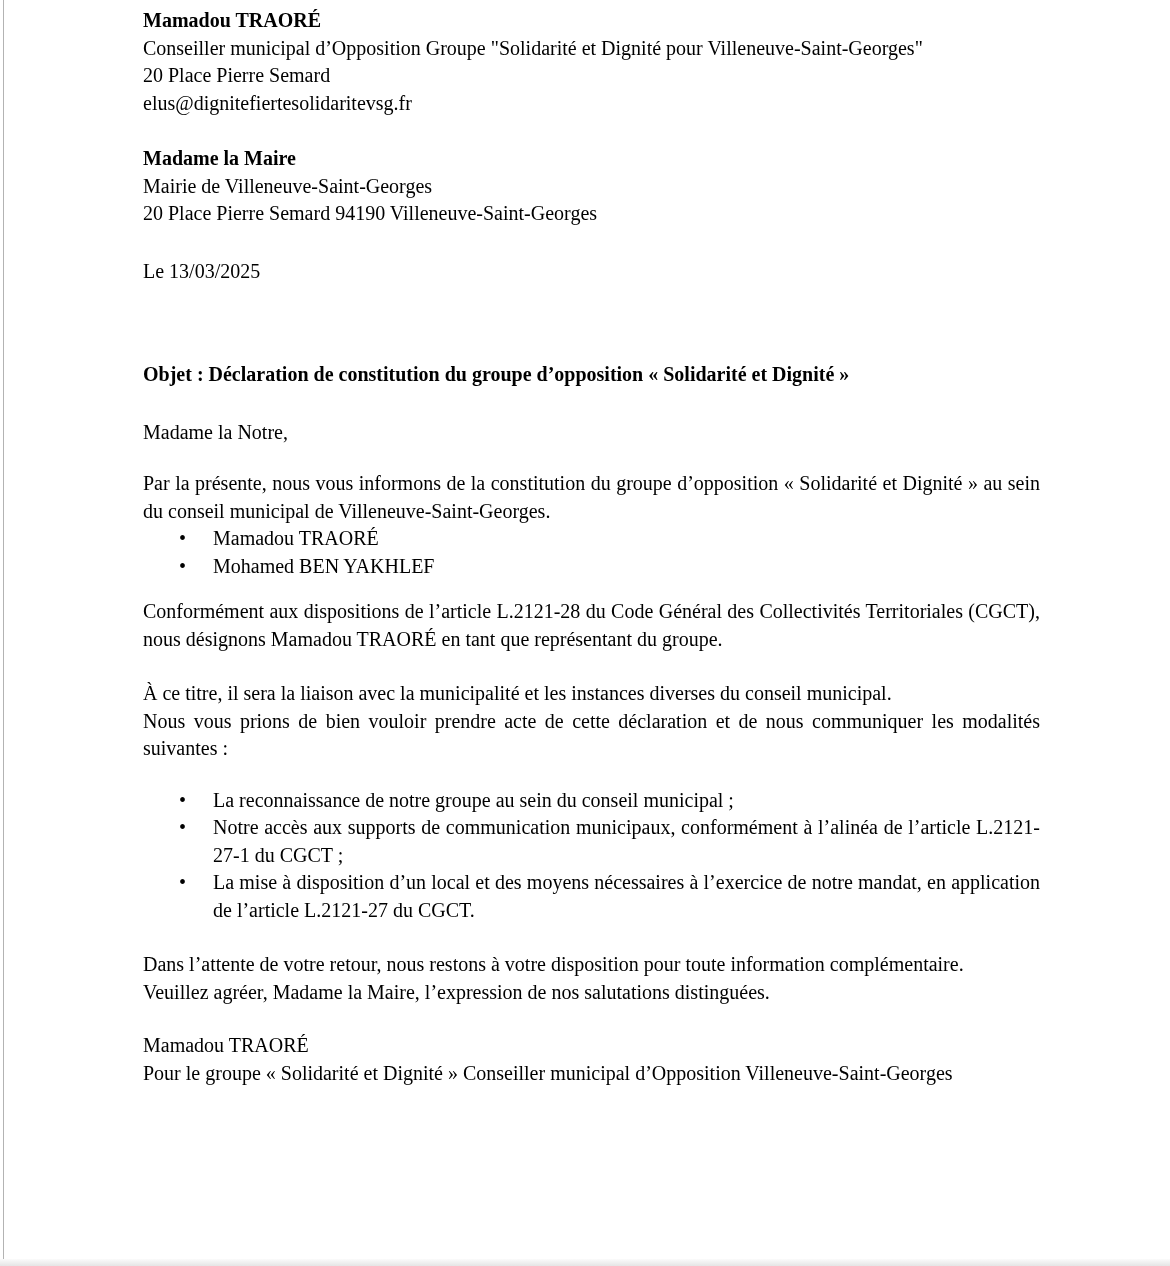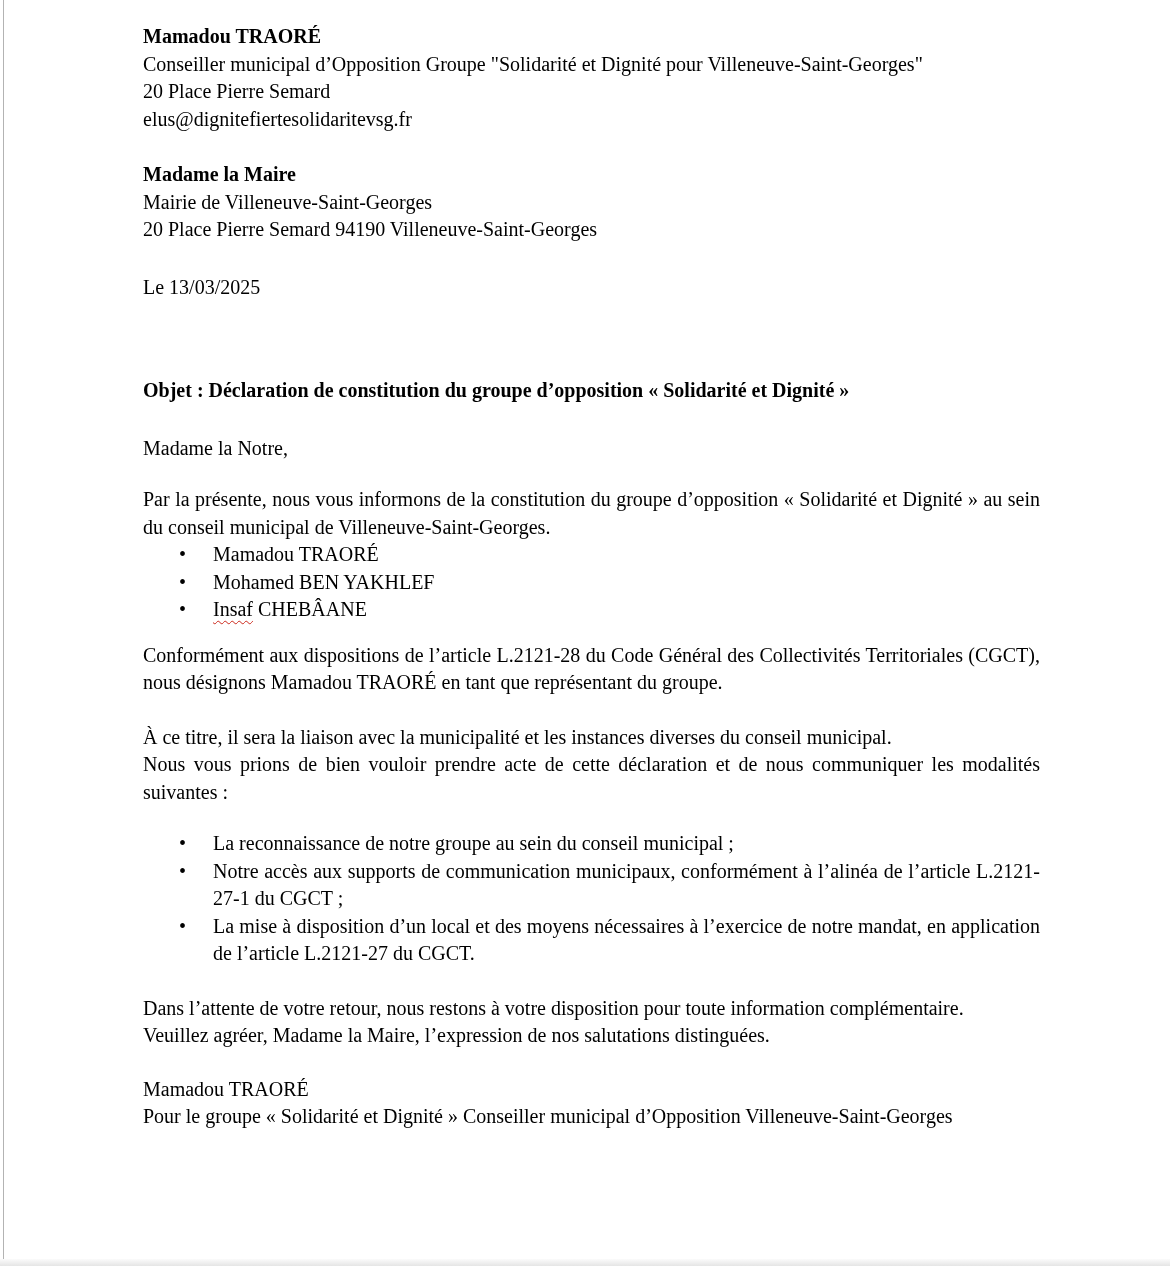--- a/index.html
+++ b/index.html
@@ -23,21 +23,21 @@
     background: #b3b3b3;
   }
   .page-edge-bottom {
     position: absolute;
     left: 0; bottom: 0;
     width: 1170px; height: 7px;
     background: linear-gradient(#fbfbfb, #e5e5e5);
   }
   .content {
     position: absolute;
-    left: 143px; top: 16px;
+    left: 143px; top: 0;
     width: 897px;
     padding-top: 7px;
   }
   p { margin: 0; }
   .bold { font-weight: bold; }
   .just { text-align: justify; }
   .recipient-block { margin-top: 28px; }
   .date-line { margin-top: 30px; }
   .subject-line { margin-top: 76px; }
   .salutation-line { margin-top: 30px; }
@@ -95,21 +95,20 @@
 
   <p class="salutation-line">Madame la Notre,</p>
 
   <div class="intro-block">
     <p class="just">Par la présente, nous vous informons de la constitution du groupe d’opposition « Solidarité et Dignité » au sein du conseil municipal de Villeneuve-Saint-Georges.</p>
   </div>
 
   <ul class="doc-list members-list">
     <li><span>Mamadou TRAORÉ</span></li>
     <li><span>Mohamed BEN YAKHLEF</span></li>
-    <li><span class="squiggle">Insaf</span><span> CHEBÂANE</span></li>
   </ul>
 
   <p class="designation-para just">Conformément aux dispositions de l’article L.2121-28 du Code Général des Collectivités Territoriales (CGCT), nous désignons Mamadou TRAORÉ en tant que représentant du groupe.</p>
 
   <div class="liaison-block">
     <p class="just">À ce titre, il sera la liaison avec la municipalité et les instances diverses du conseil municipal.</p>
     <p class="just">Nous vous prions de bien vouloir prendre acte de cette déclaration et de nous communiquer les modalités suivantes :</p>
   </div>
 
   <ul class="doc-list demands-list">

